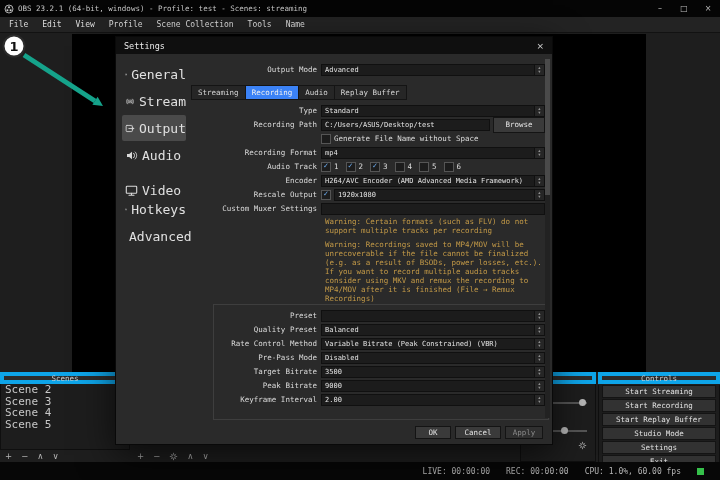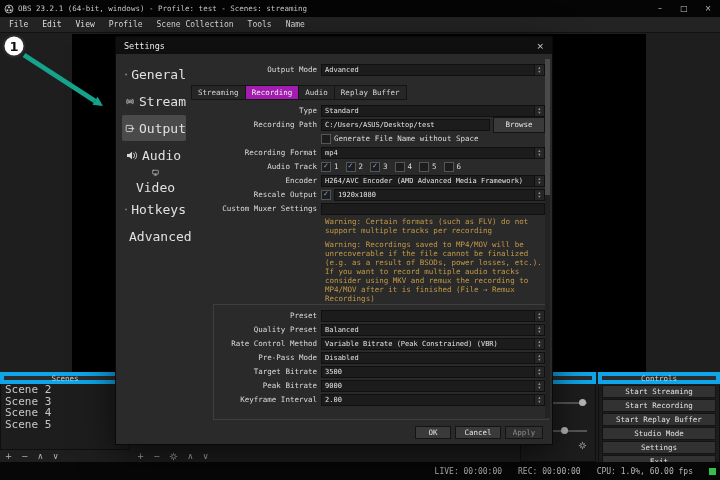--- a/index.html
+++ b/index.html
@@ -23,21 +23,21 @@
           font-size:7.5px;color:#cfcfcf;display:flex;align-items:center;justify-content:center;}
   .dock-b{background:#1d1d1d;border:1px solid #0f0f0f;border-top:none;box-sizing:border-box;position:relative;}
   .scene-item{height:11.5px;font-size:11px;color:#c8c8c8;display:flex;align-items:center;padding-left:4px;}
   .tb{display:flex;align-items:center;gap:9px;padding-left:5px;font-family:"DejaVu Sans",sans-serif;}
   .tbi{font-size:8.5px;color:#b5b5b5;line-height:12px;}
   .cbtn{height:11px;margin:1px 3px;background:#323232;border:1px solid #141414;color:#e2e2e2;
         font-size:7.5px;display:flex;align-items:center;justify-content:center;}
   .slider-track{position:absolute;height:2px;background:#555;}
   .slider-handle{position:absolute;width:7px;height:7px;border-radius:50%;background:#b5b5b5;}
   .statusbar{position:absolute;left:0;top:462px;width:720px;height:18px;background:#070707;
-             display:flex;align-items:center;justify-content:flex-end;gap:16px;padding-right:4px;box-sizing:border-box;}
+             display:flex;align-items:center;justify-content:flex-end;gap:16px;padding-right:16px;box-sizing:border-box;}
   .statusbar span{font-size:8px;color:#b5b5b5;}
   .statusdot{width:7px;height:7px;background:#35c04a;}
   
   .dialog{position:absolute;left:115px;top:36px;width:438px;height:409px;background:#2a2a2a;
           border:1px solid #090909;box-shadow:0 10px 34px rgba(0,0,0,.65);z-index:10;box-sizing:border-box;}
   .dlg-title{height:17px;background:#0f0f0f;display:flex;align-items:center;padding:0 8px;}
   .dlg-title .t{font-size:8.5px;color:#ececec;}
   .dlg-close{margin-left:auto;font-size:9px;color:#d6d6d6;font-family:"DejaVu Sans",sans-serif;}
   .side-item{position:absolute;left:6px;width:64px;height:26px;display:flex;align-items:center;
              gap:4px;padding-left:3px;box-sizing:border-box;border-radius:2px;}
@@ -56,21 +56,21 @@
       align-items:center;justify-content:center;font-size:7px;line-height:7px;color:#6aa7e8;
       font-family:"DejaVu Sans",sans-serif;box-sizing:content-box;}
   .cbl{font-size:7.5px;color:#dcdcdc;margin-left:3px;}
   .trk{display:flex;align-items:center;margin-right:7px;}
   .btn{background:#3a3a3a;border:1px solid #141414;color:#e4e4e4;font-size:7.5px;
        display:flex;align-items:center;justify-content:center;box-sizing:border-box;}
   .tabs{position:absolute;left:75px;top:48px;display:flex;}
   .tab{height:13px;padding:0 6px;font-size:7.5px;color:#d6d6d6;background:#262626;
        border:1px solid #141414;border-right:none;display:flex;align-items:center;}
   .tab:last-child{border-right:1px solid #141414;}
-  .tab.sel{background:#a21caf;color:#f0f0f0;}
+  .tab.sel{background:#3b82f6;color:#f0f0f0;}
   .warn{position:absolute;left:209px;width:222px;font-size:7.5px;line-height:9px;color:#c49a47;}
   .groupbox{position:absolute;left:97px;top:267px;width:334px;height:114px;border:1px solid #3e3e3e;}
   .dscroll{position:absolute;right:2px;top:22px;bottom:26px;width:5px;background:#222;}
   .dscroll .thumb{position:absolute;top:0;left:0;right:0;height:38%;background:#4a4a4a;}
   .dlg-btns{position:absolute;right:9px;top:389px;display:flex;gap:4px;}
   .dlg-btns .btn{height:13px;}
   .btn.disabled{color:#8a8a8a;background:#303030;}
   
   .annot{position:absolute;left:0;top:30px;z-index:30;pointer-events:none;}
 </style>
@@ -200,21 +200,21 @@
         </svg>
       <span>Output</span>
     </div>
     <div class="side-item" style="top:105px;">
       <svg width="13" height="13" viewBox="0 0 13 13" fill="none" stroke="#d9d9d9" stroke-width="1" stroke-linecap="round">
           <path d="M2 5h2.2L7 2.8v7.4L4.2 8H2z" fill="#d9d9d9" stroke="none"></path>
           <path d="M8.6 4.2c1.3 1.2 1.3 3.4 0 4.6M10.2 3c2 1.9 2 5.1 0 7"></path>
         </svg>
       <span>Audio</span>
     </div>
-    <div class="side-item" style="top:132px;flex-direction:column;">
+    <div class="side-item" style="top:140px;">
       <svg width="13" height="13" viewBox="0 0 13 13" fill="none" stroke="#d9d9d9" stroke-width="1.1" stroke-linecap="round">
           <rect x="1.3" y="2.3" width="10.4" height="7" rx="0.8"></rect>
           <path d="M6.5 9.3v1.5M4 11.3h5"></path>
         </svg>
       <span>Video</span>
     </div>
     <div class="side-item" style="top:159px;">
       <svg width="13" height="13" viewBox="0 0 13 13" fill="none" stroke="#d9d9d9" stroke-width="0.9" stroke-linecap="round">
           <rect x="1" y="3.5" width="11" height="6.5" rx="0.8"></rect>
           <path d="M3 5.5h1M5 5.5h1M7 5.5h1M9 5.5h1M3.5 8h6"></path>

